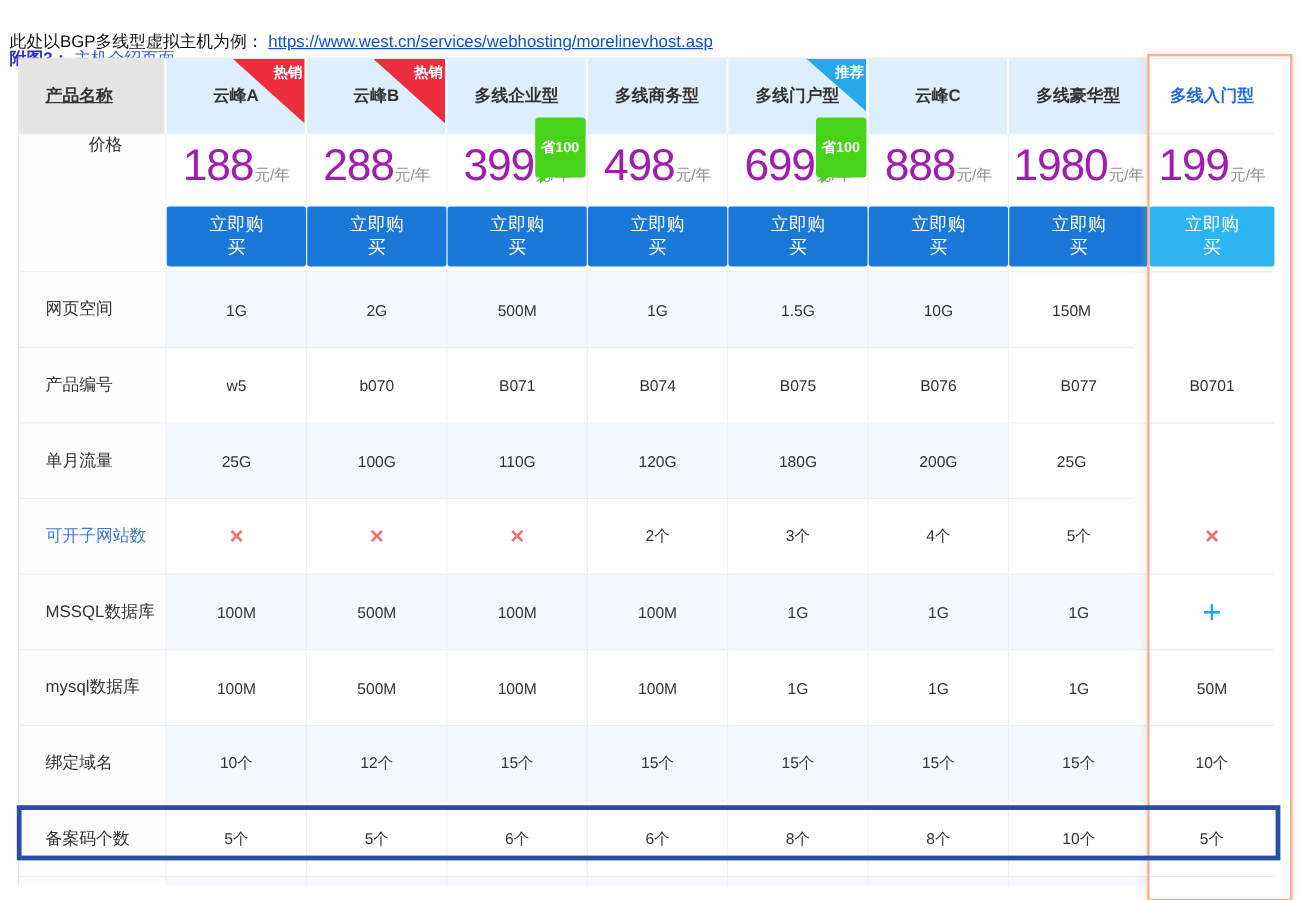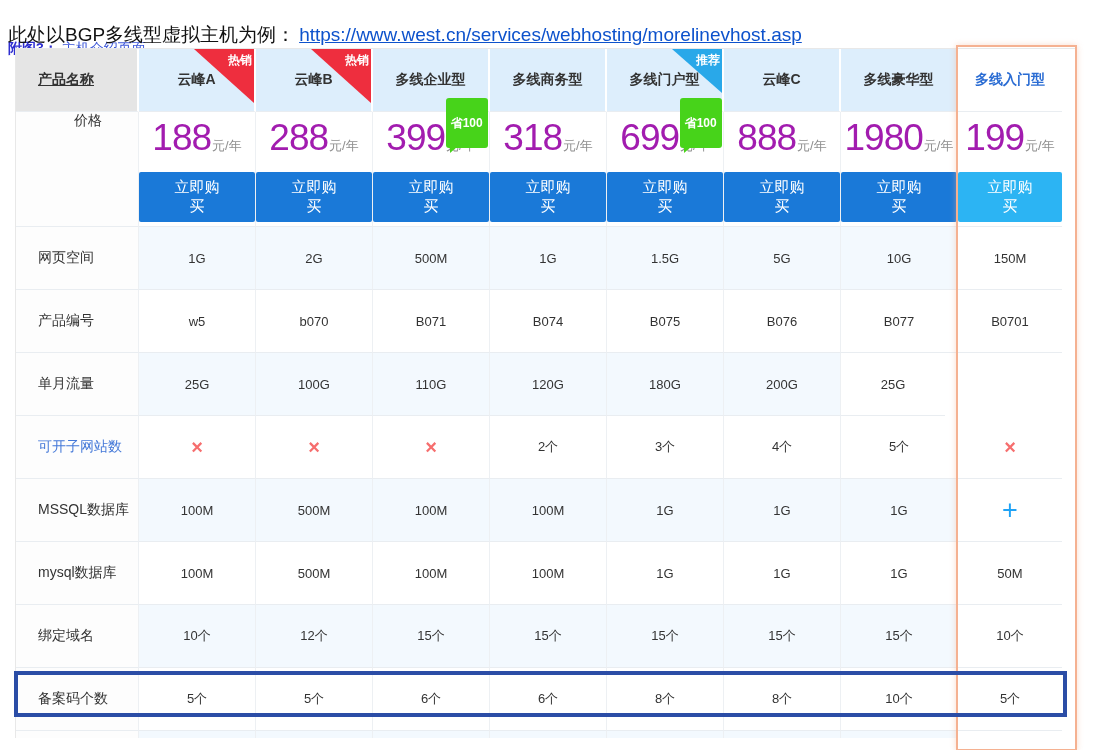--- a/index.html
+++ b/index.html
@@ -5,21 +5,21 @@
   html,body{margin:0;padding:0;}
   body{
     width:1093px;height:750px;overflow:hidden;background:#ffffff;
     font-family:"Liberation Sans","DejaVu Sans",sans-serif;
     -webkit-font-smoothing:antialiased;
   }
   
   .fig-caption{position:absolute;left:8px;top:2px;font-size:14px;line-height:18px;margin-top:37px;}
   .fig-label{color:#2f2fd0;font-weight:bold;}
   .fig-title{color:#3a55d8;margin-left:4px;}
-  .intro{position:absolute;left:8px;top:25px;font-size:19px;line-height:19px;color:#111;text-align:right;}
+  .intro{position:absolute;left:8px;top:25px;font-size:14px;line-height:19px;color:#111;text-align:right;}
   .intro-link{color:#0d52cc;text-decoration:underline;margin-left:4px;cursor:pointer;}
 
   
   .host-table{
     position:absolute;left:15px;top:48px;width:1061px;
     border-left:1px solid #e8e8e8;border-top:1px solid #e8e8e8;box-sizing:content-box;
   }
   .row{display:flex;}
   .cell{
     box-sizing:border-box;display:flex;align-items:center;justify-content:center;
@@ -156,21 +156,21 @@
     <div class="cell cn">
       <div class="price-line">
           <span class="price-num">399</span>
           <span class="price-unit">元/年</span>
           <span class="save-badge">省100</span>
         </div>
       <button class="buy-btn">立即购买</button>
     </div>
     <div class="cell cn">
       <div class="price-line">
-          <span class="price-num">318</span>
+          <span class="price-num">498</span>
           <span class="price-unit">元/年</span>
         </div>
       <button class="buy-btn">立即购买</button>
     </div>
     <div class="cell cn">
       <div class="price-line">
           <span class="price-num">699</span>
           <span class="price-unit">元/年</span>
           <span class="save-badge">省100</span>
         </div>
@@ -199,21 +199,20 @@
     </div>
   </div>
 
   <div class="row row-std tint">
     <div class="cell c0">网页空间</div>
     <div class="cell cn">1G</div>
     <div class="cell cn">2G</div>
     <div class="cell cn">500M</div>
     <div class="cell cn">1G</div>
     <div class="cell cn">1.5G</div>
-    <div class="cell cn">5G</div>
     <div class="cell cn">10G</div>
     <div class="cell cl">150M</div>
   </div>
 
   <div class="row row-std">
     <div class="cell c0">产品编号</div>
     <div class="cell cn">w5</div>
     <div class="cell cn">b070</div>
     <div class="cell cn">B071</div>
     <div class="cell cn">B074</div>

